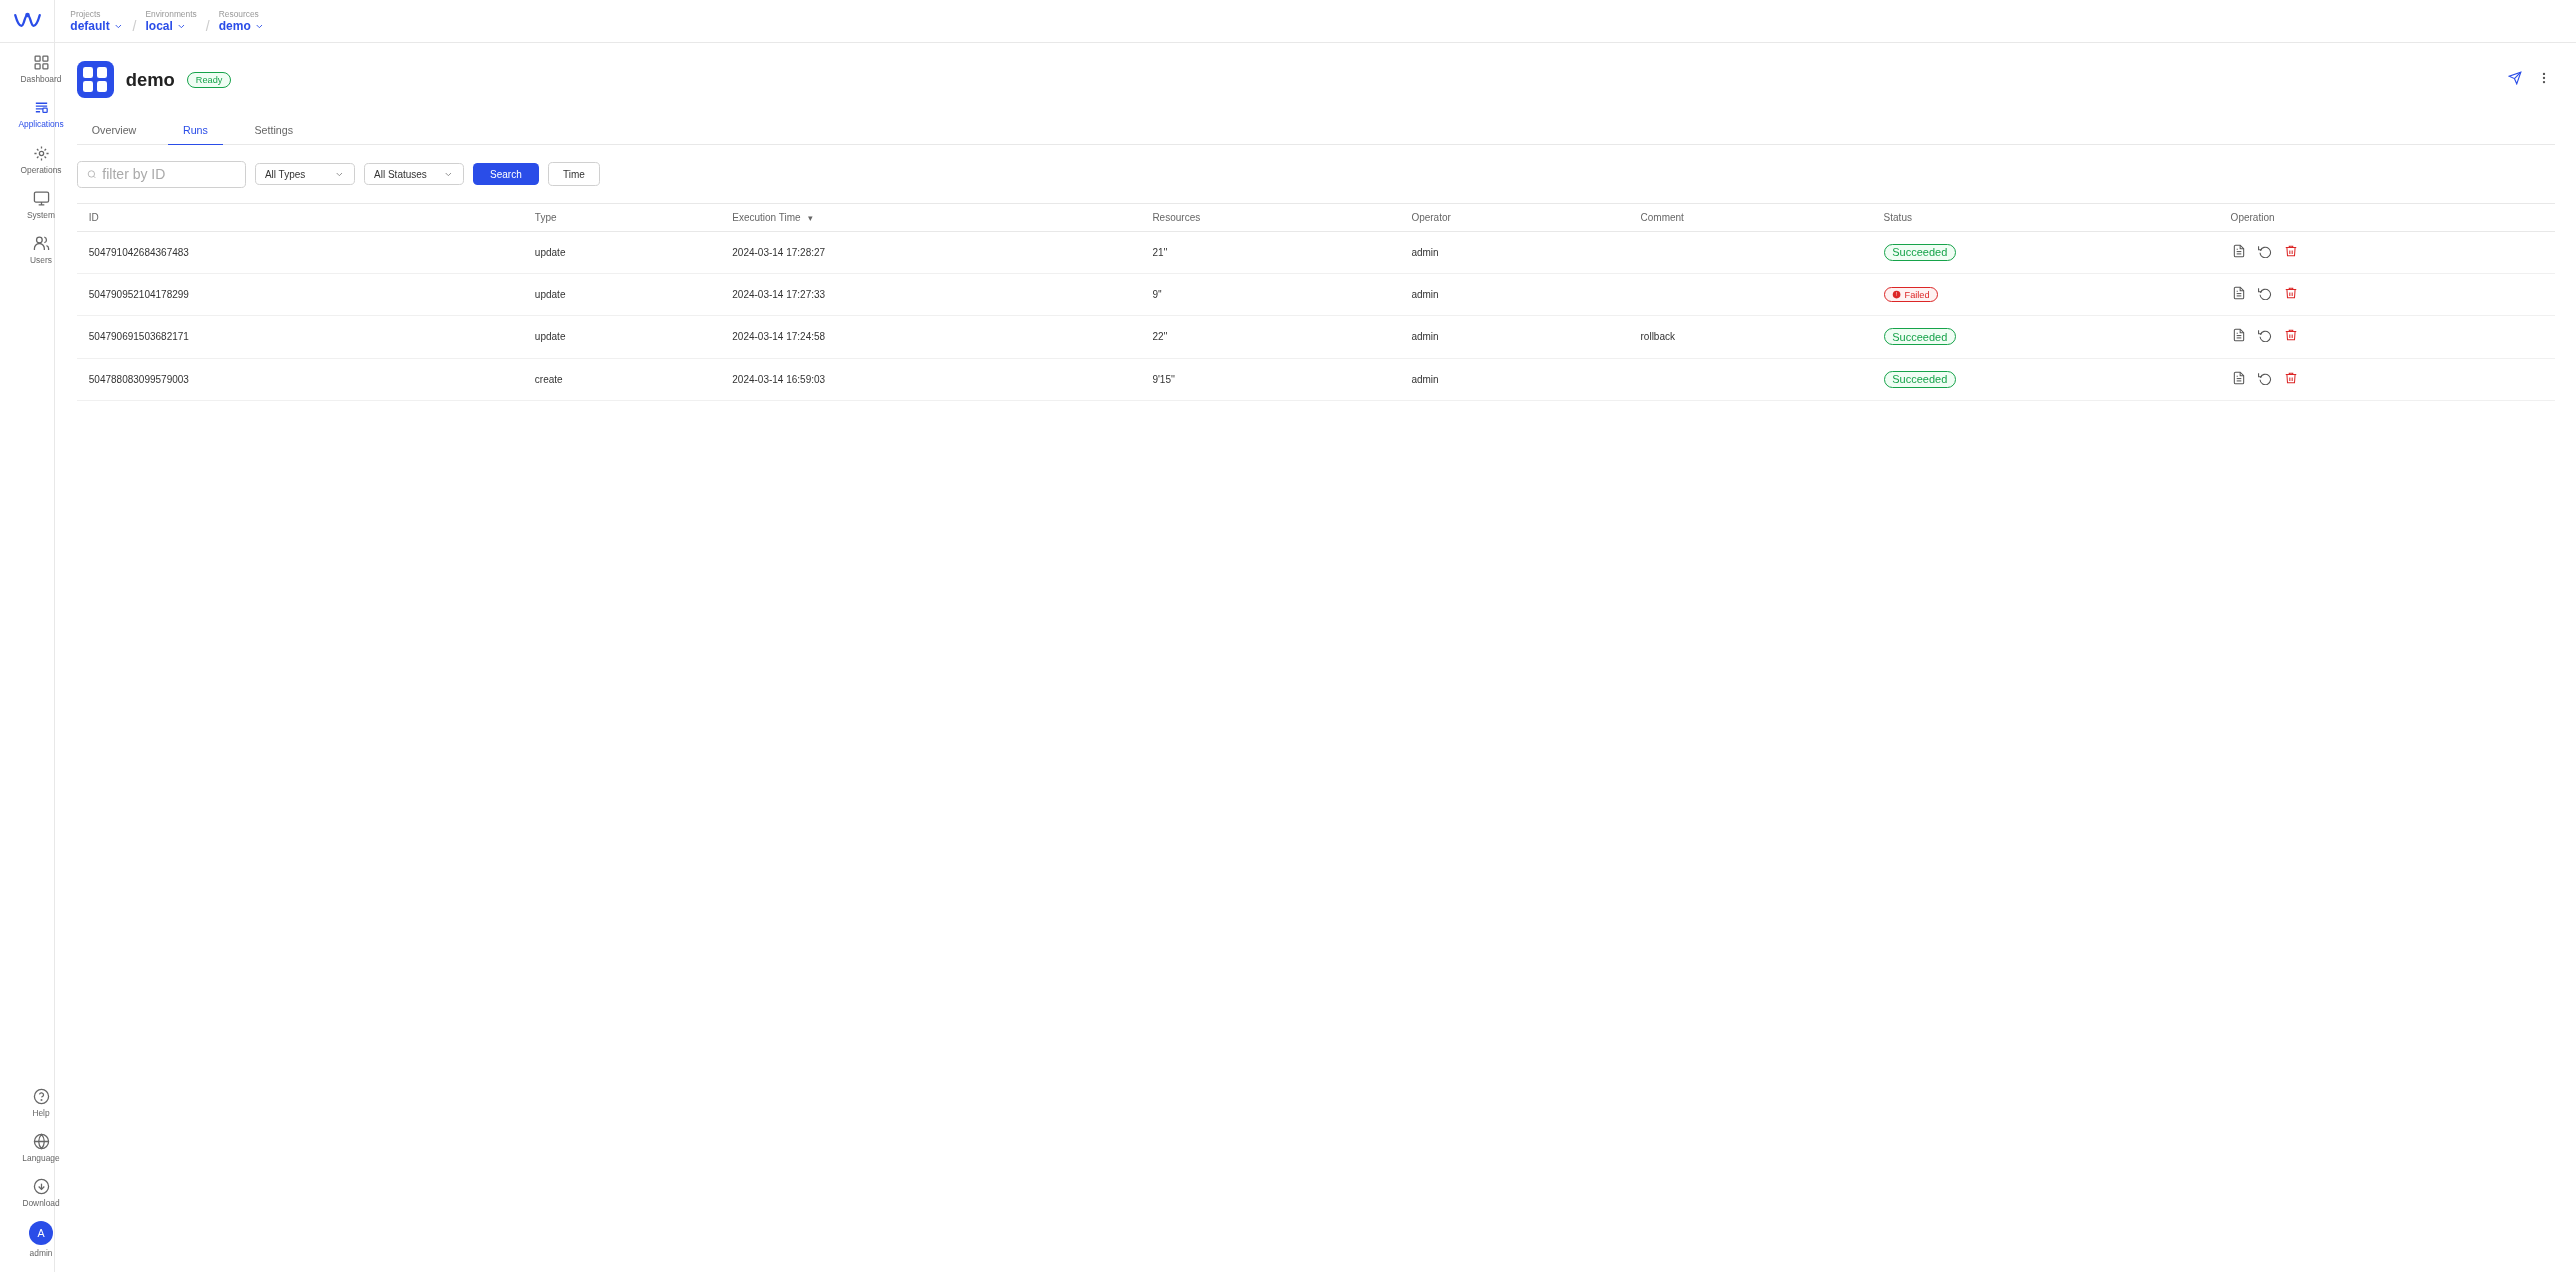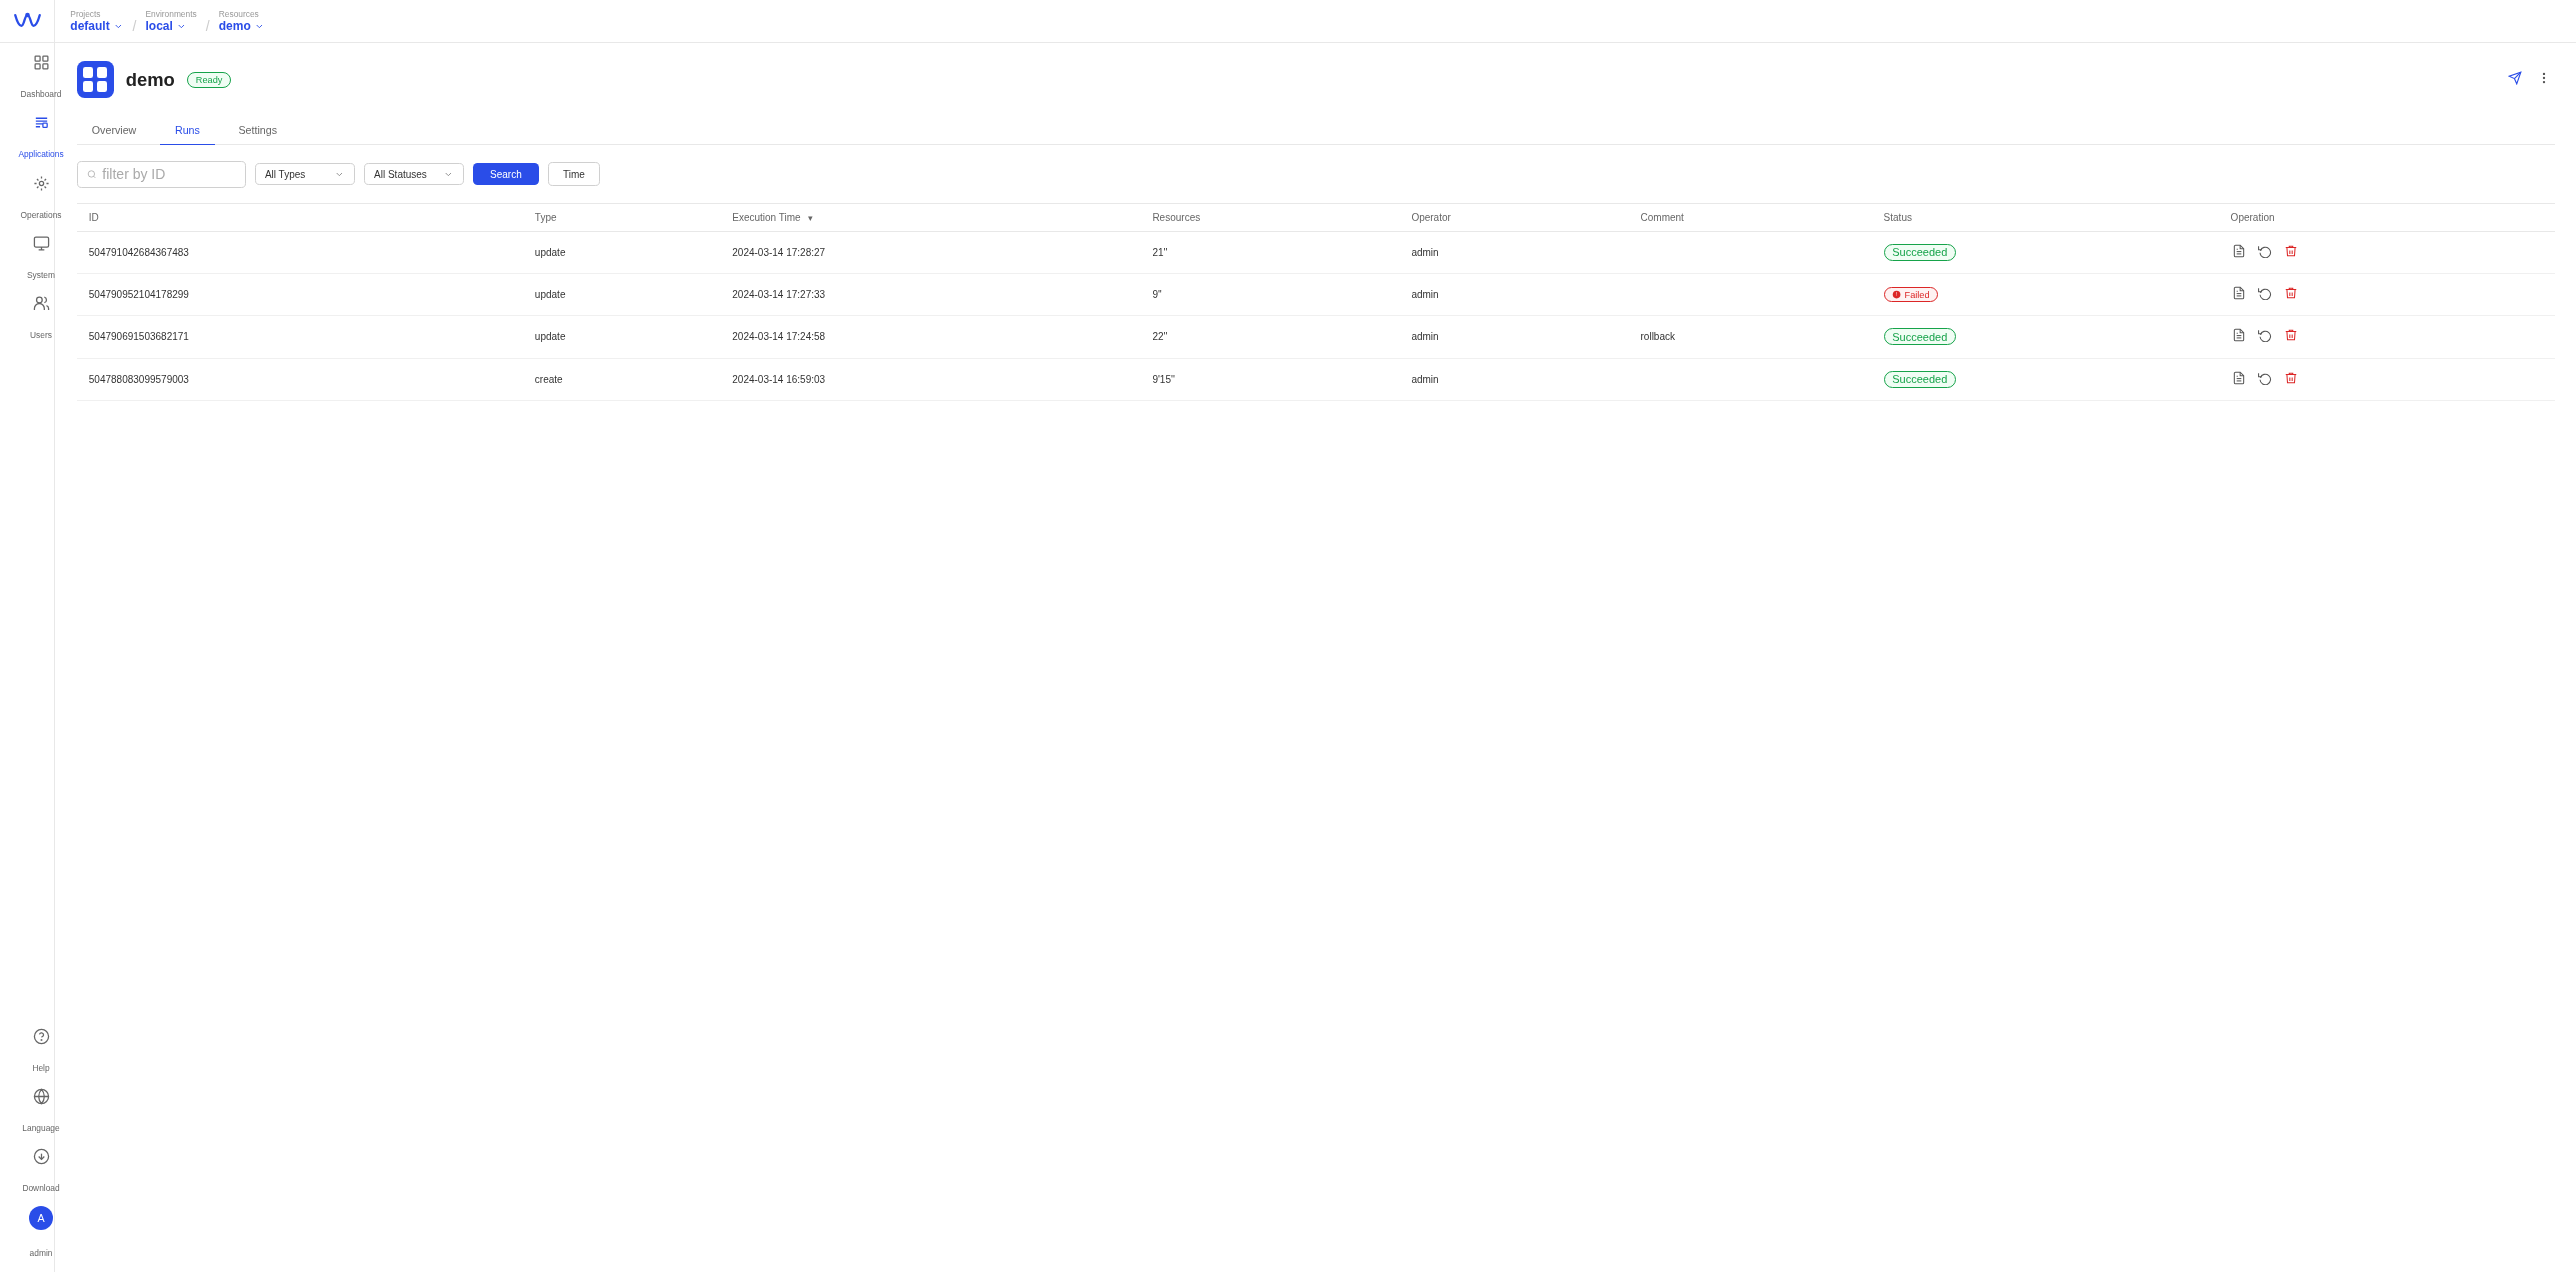--- a/index.html
+++ b/index.html
@@ -36,21 +36,21 @@
     .sidebar-item {
       display: flex;
       flex-direction: column;
       align-items: center;
       justify-content: center;
       width: 100%;
       padding: 7.7px 3.1px;
       cursor: pointer;
       color: #666;
       font-size: 8.4px;
-      gap: 18px;
+      gap: 3px;
       text-decoration: none;
       margin-left: 28px;
     }
     .sidebar-item.active { color: #2a4de8; }
     .sidebar-item svg { width: 17px; height: 17px; }
     .sidebar-bottom {
       display: flex;
       flex-direction: column;
       align-items: center;
       width: 100%;
@@ -168,21 +168,21 @@
       cursor: pointer;
       color: #666;
       padding: 3.1px;
     }
 
     
     .tabs {
       display: flex;
       border-bottom: 0.8px solid #e8e8e8;
       margin-bottom: 15.3px;
-      gap: 8px;
+      gap: 16px;
     }
     .tab {
       padding: 7.7px 15.3px;
       cursor: pointer;
       font-size: 10.7px;
       color: #666;
       border-bottom: 1.5px solid transparent;
       margin-bottom: -0.8px;
     }
     .tab.active {

